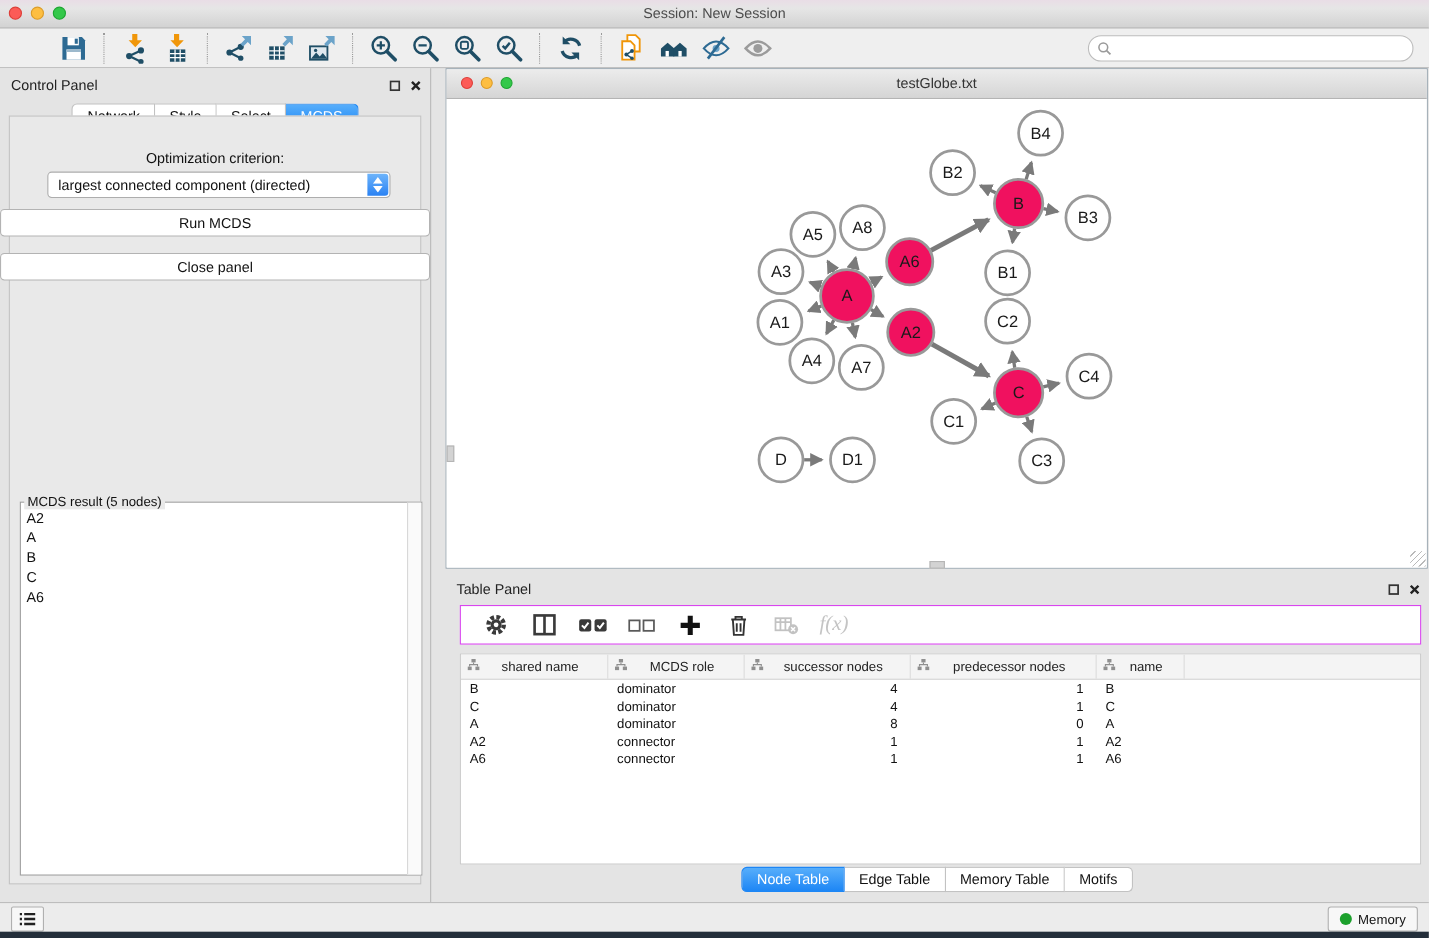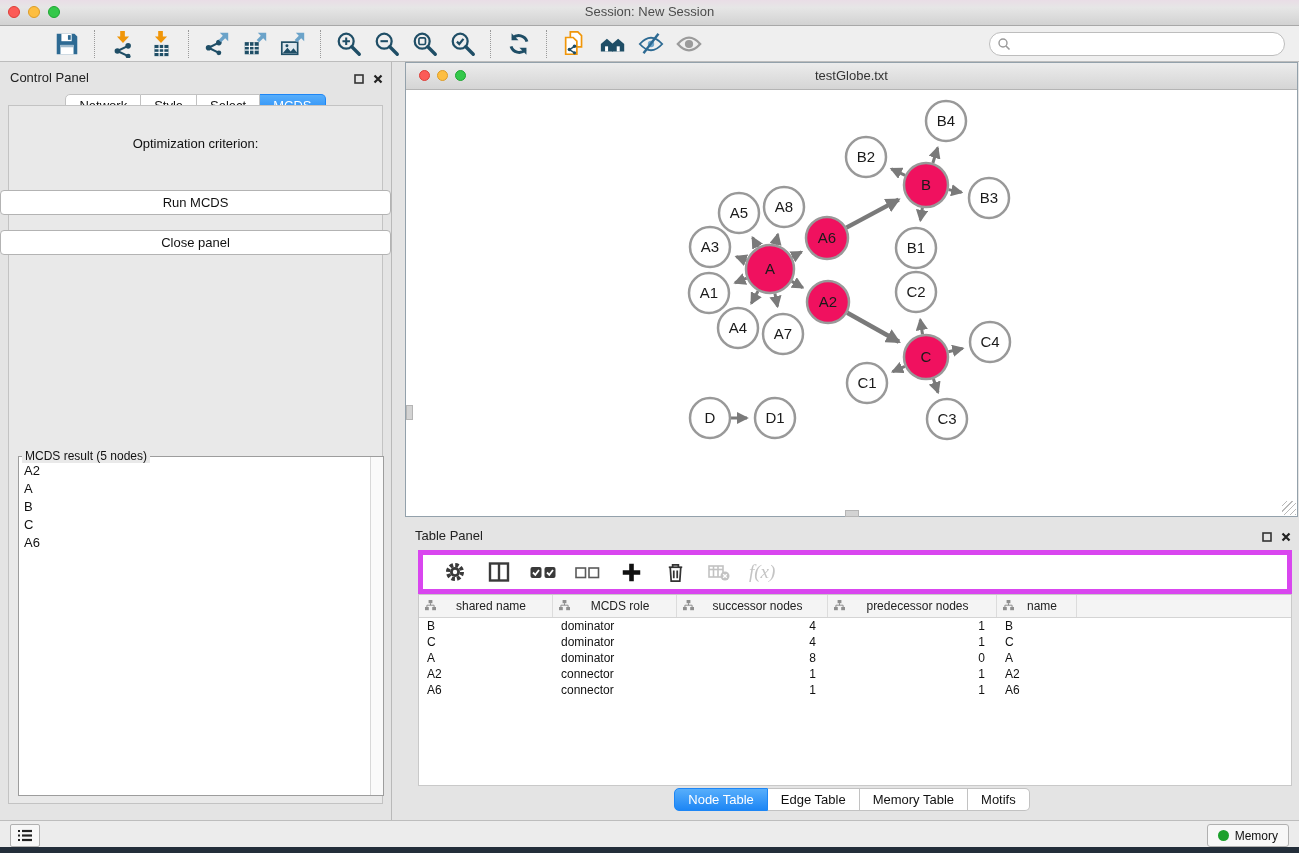--- a/index.html
+++ b/index.html
@@ -76,22 +76,22 @@
   #graph-svg text{font-family:"Liberation Sans",sans-serif;}
   #net-left-handle{position:absolute;left:0;top:342px;width:7px;height:15px;background:#d3d3d3;
     border:1px solid #b5b5b5;box-sizing:border-box;}
   #net-bottom-handle{position:absolute;left:50%;bottom:-1px;margin-left:-7px;width:14px;height:7px;
     background:#d3d3d3;border:1px solid #b5b5b5;box-sizing:border-box;}
   #net-resize{position:absolute;right:1px;bottom:1px;width:14px;height:14px;
     background:repeating-linear-gradient(135deg,transparent 0 3px,#b9b9b9 3px 4px);}
 
   
   #tablepanel{position:absolute;left:405px;top:520px;width:894px;height:298px;background:#e4e4e4;}
-  #tp-toolbar{position:absolute;left:13px;right:7px;top:30px;height:44px;background:#fff;
-    border:5px solid #d946ef;display:flex;align-items:center;padding:0 10px;box-sizing:border-box;}
+  #tp-toolbar{position:absolute;left:13px;right:7px;top:30px;height:36px;background:#fff;
+    border:1px solid #d946ef;display:flex;align-items:center;padding:0 10px;box-sizing:border-box;}
   #tp-toolbar .tbtn{margin:0 6px;}
   #fx-label{font-family:"Liberation Serif",serif;font-style:italic;font-size:19px;color:#c4c4c4;
     margin-left:8px;}
   #tp-table{position:absolute;left:13px;right:7px;top:74px;height:192px;background:#fff;
     border:1px solid #c9c9c9;box-sizing:border-box;overflow:hidden;}
   #tp-header{display:flex;height:22px;background:#f4f4f4;border-bottom:1px solid #d4d4d4;}
   .th{display:flex;align-items:center;box-sizing:border-box;border-right:1px solid #dcdcdc;
     padding-left:6px;}
   .th .thlabel{flex:1;text-align:center;font-size:12px;color:#222;padding-right:6px;}
   .th.filler{flex:1;border-right:none;}
@@ -304,20 +304,31 @@
     <div id="cp-tabs">
       <span class="seg" id="cp-seg">
           <button class="segbtn">Network</button>
           <button class="segbtn">Style</button>
           <button class="segbtn">Select</button>
           <button class="segbtn sel">MCDS</button>
         </span>
     </div>
     <div id="cp-box"></div>
     <div id="opt-label">Optimization criterion:</div>
+    <div id="criterion">
+      <span>largest connected component (directed)</span>
+      <span class="stepper">
+        <svg width="9" height="6">
+            <path d="M4.5 0L9 6H0z" fill="#fff"></path>
+          </svg>
+        <svg width="9" height="6">
+            <path d="M4.5 6L0 0h9z" fill="#fff"></path>
+          </svg>
+      </span>
+    </div>
     <div id="cp-buttons">
       <button class="pushbtn">Run MCDS</button>
       <button class="pushbtn">Close panel</button>
     </div>
     <div id="mcds-fieldset">
       <span id="mcds-legend">MCDS result (5 nodes)</span>
       <div id="mcds-list">
           <div class="mcds-item">A2</div>
           <div class="mcds-item">A</div>
           <div class="mcds-item">B</div>

